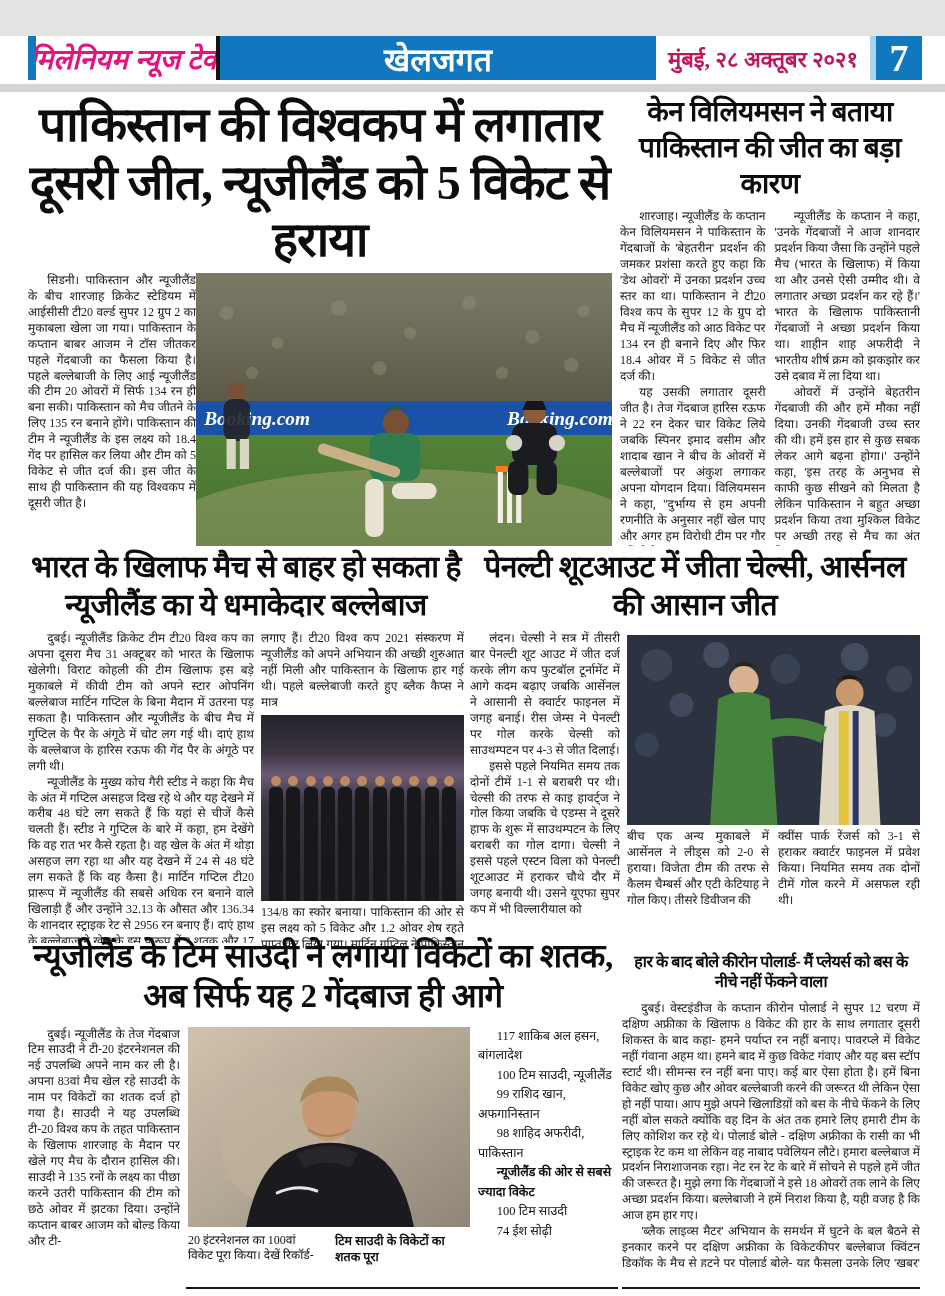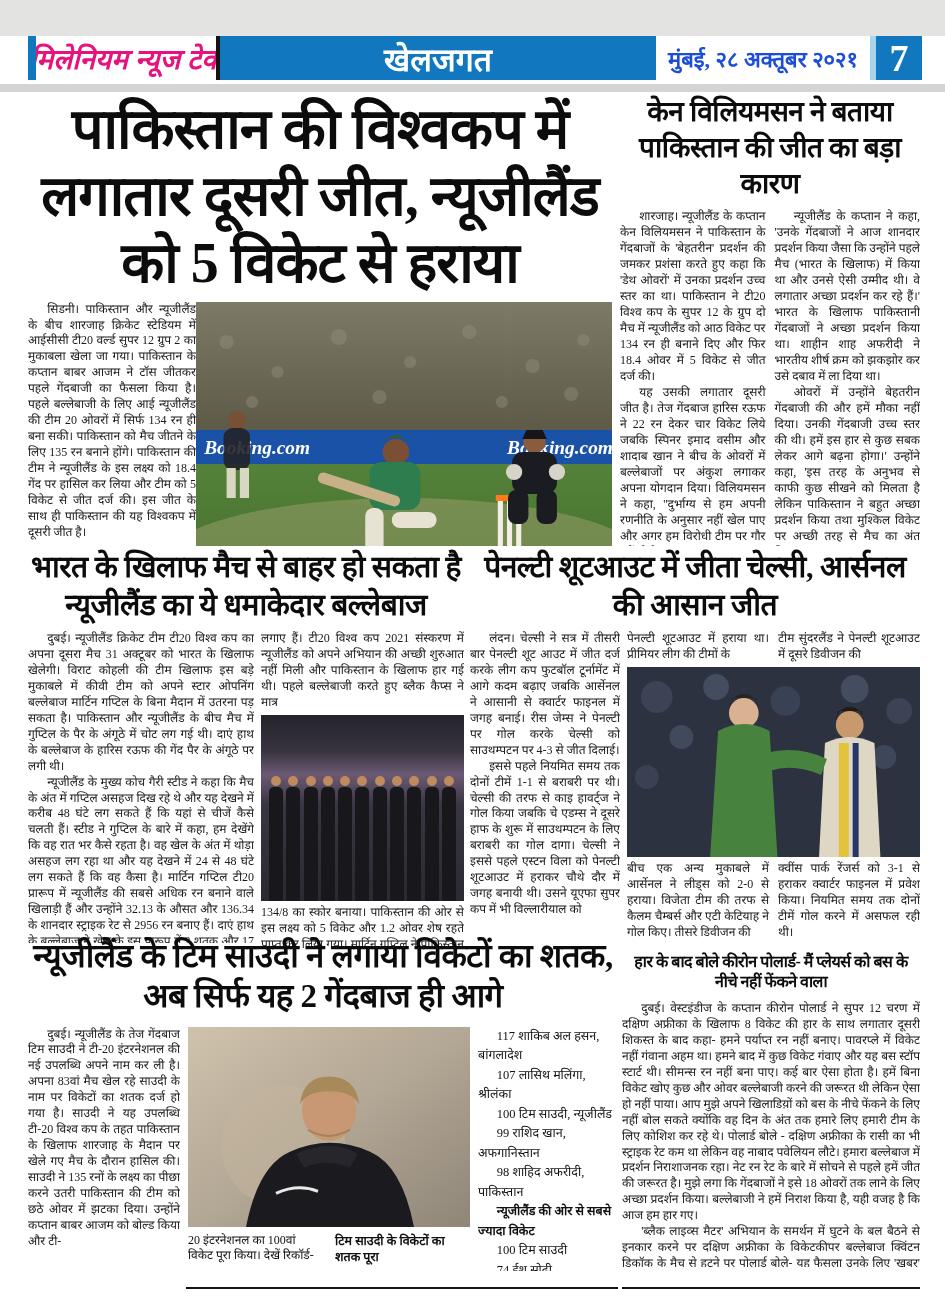--- a/index.html
+++ b/index.html
@@ -8,36 +8,36 @@
         font-family:"Liberation Serif","DejaVu Serif",serif;color:#111;overflow:hidden}
   .top-strip{position:absolute;left:0;top:0;width:945px;height:36px;background:#e3e3e1}
 
   
   .masthead{position:absolute;left:28px;top:36px;width:894px;height:44px;display:flex;align-items:stretch}
   .m-bar{width:8px;background:#1178bf}
   .m-brand{width:184px;background:#fff;display:flex;align-items:center;justify-content:center;
            font-size:28px;font-weight:bold;font-style:italic;color:#e6127d;border-right:4px solid #141414;white-space:nowrap;overflow:hidden}
   .m-section{flex:1;background:#1178bf;color:#fff;font-size:32px;font-weight:bold;
              display:flex;align-items:center;justify-content:center}
-  .m-date{width:214px;background:#fff;color:#1d4ed8;font-size:22px;font-weight:bold;
+  .m-date{width:214px;background:#fff;color:#be185d;font-size:22px;font-weight:bold;
           display:flex;align-items:center;justify-content:center;white-space:nowrap;overflow:hidden}
   .m-sep{width:6px;background:#a8d4ec}
   .m-page{width:46px;background:#1178bf;color:#fff;font-size:38px;font-weight:bold;
           display:flex;align-items:center;justify-content:center}
   .masthead-shadow{position:absolute;left:0;top:84px;width:945px;height:8px;background:#d4d4d2}
 
   
   .art{position:absolute;overflow:hidden}
   .headline{font-weight:700;text-align:center;color:#0c0c0c;letter-spacing:-0.5px}
   .body-text{font-size:12px;line-height:1.33;text-align:justify;color:#1a1a1a}
   .body-text p{text-indent:1.6em}
 
   
   .a1{left:28px;top:96px;width:584px;height:450px}
-  .a1 .headline{font-size:56px;line-height:1.2;letter-spacing:-1px}
+  .a1 .headline{font-size:48px;line-height:1.2;letter-spacing:-1px}
   .a1-row{display:flex;gap:0;margin-top:4px}
   .a1-col{width:168px;flex:none;height:330px;overflow:hidden}
   .photo{position:relative;overflow:hidden;background:#777}
   .photo svg{position:absolute;inset:0;width:100%;height:100%}
   .photo1{flex:1;height:328px}
 
   
   .a2{left:620px;top:94px;width:300px;height:452px}
   .a2 .headline{font-size:28px;line-height:1.28}
   .a2-cols{display:flex;gap:9px;margin-top:8px;height:382px;overflow:hidden}
@@ -218,24 +218,20 @@
   </article>
 
   <article class="art a4">
     <h2 class="headline">पेनल्टी शूटआउट में जीता चेल्सी, आर्सनल की आसान जीत</h2>
     <div class="a4-row">
       <div class="a4-c1 body-text">
         <p>लंदन। चेल्सी ने सत्र में तीसरी बार पेनल्टी शूट आउट में जीत दर्ज करके लीग कप फुटबॉल टूर्नामेंट में आगे कदम बढ़ाए जबकि आर्सेनल ने आसानी से क्वार्टर फाइनल में जगह बनाई। रीस जेम्स ने पेनल्टी पर गोल करके चेल्सी को साउथम्पटन पर 4-3 से जीत दिलाई।</p>
         <p>इससे पहले नियमित समय तक दोनों टीमें 1-1 से बराबरी पर थी। चेल्सी की तरफ से काइ हावर्ट्ज ने गोल किया जबकि चे एडम्स ने दूसरे हाफ के शुरू में साउथम्पटन के लिए बराबरी का गोल दागा। चेल्सी ने इससे पहले एस्टन विला को पेनल्टी शूटआउट में हराकर चौथे दौर में जगह बनायी थी। उसने यूएफा सुपर कप में भी विल्लारीयाल को</p>
       </div>
       <div class="a4-right">
-        <div class="a4-toprow">
-          <div class="body-text">पेनल्टी शूटआउट में हराया था। प्रीमियर लीग की टीमों के</div>
-          <div class="body-text">टीम सुंदरलैंड ने पेनल्टी शूटआउट में दूसरे डिवीजन की</div>
-        </div>
         <div class="photo photo3">
           <svg viewBox="0 0 296 190" preserveAspectRatio="none">
             <rect width="296" height="190" fill="#2c3240"></rect>
             <g opacity="0.5">
               <circle cx="30" cy="30" r="16" fill="#4a5468"></circle>
                 <circle cx="90" cy="20" r="13" fill="#5d6880"></circle>
               <circle cx="160" cy="34" r="15" fill="#46506a"></circle>
                 <circle cx="230" cy="22" r="14" fill="#5d6880"></circle>
               <circle cx="275" cy="44" r="13" fill="#4a5468"></circle>
                 <circle cx="55" cy="70" r="12" fill="#57617a"></circle>
@@ -293,21 +289,20 @@
             </g>
           </svg>
         </div>
         <div class="caps">
           <div class="cap-l">20 इंटरनेशनल का 100वां विकेट पूरा किया। देखें रिकॉर्ड-</div>
           <div class="cap-r">टिम साउदी के विकेटों का शतक पूरा</div>
         </div>
       </div>
       <div class="a5-stats">
         <div>117 शाकिब अल हसन, बांगलादेश</div>
-        <div>107 लासिथ मलिंगा, श्रीलंका</div>
         <div>100 टिम साउदी, न्यूजीलैंड</div>
         <div>99 राशिद खान, अफगानिस्तान</div>
         <div>98 शाहिद अफरीदी, पाकिस्तान</div>
         <div class="sub">न्यूजीलैंड की ओर से सबसे ज्यादा विकेट</div>
         <div>100 टिम साउदी</div>
         <div>74 ईश सोढ़ी</div>
 
       </div>
     </div>
   </article>

